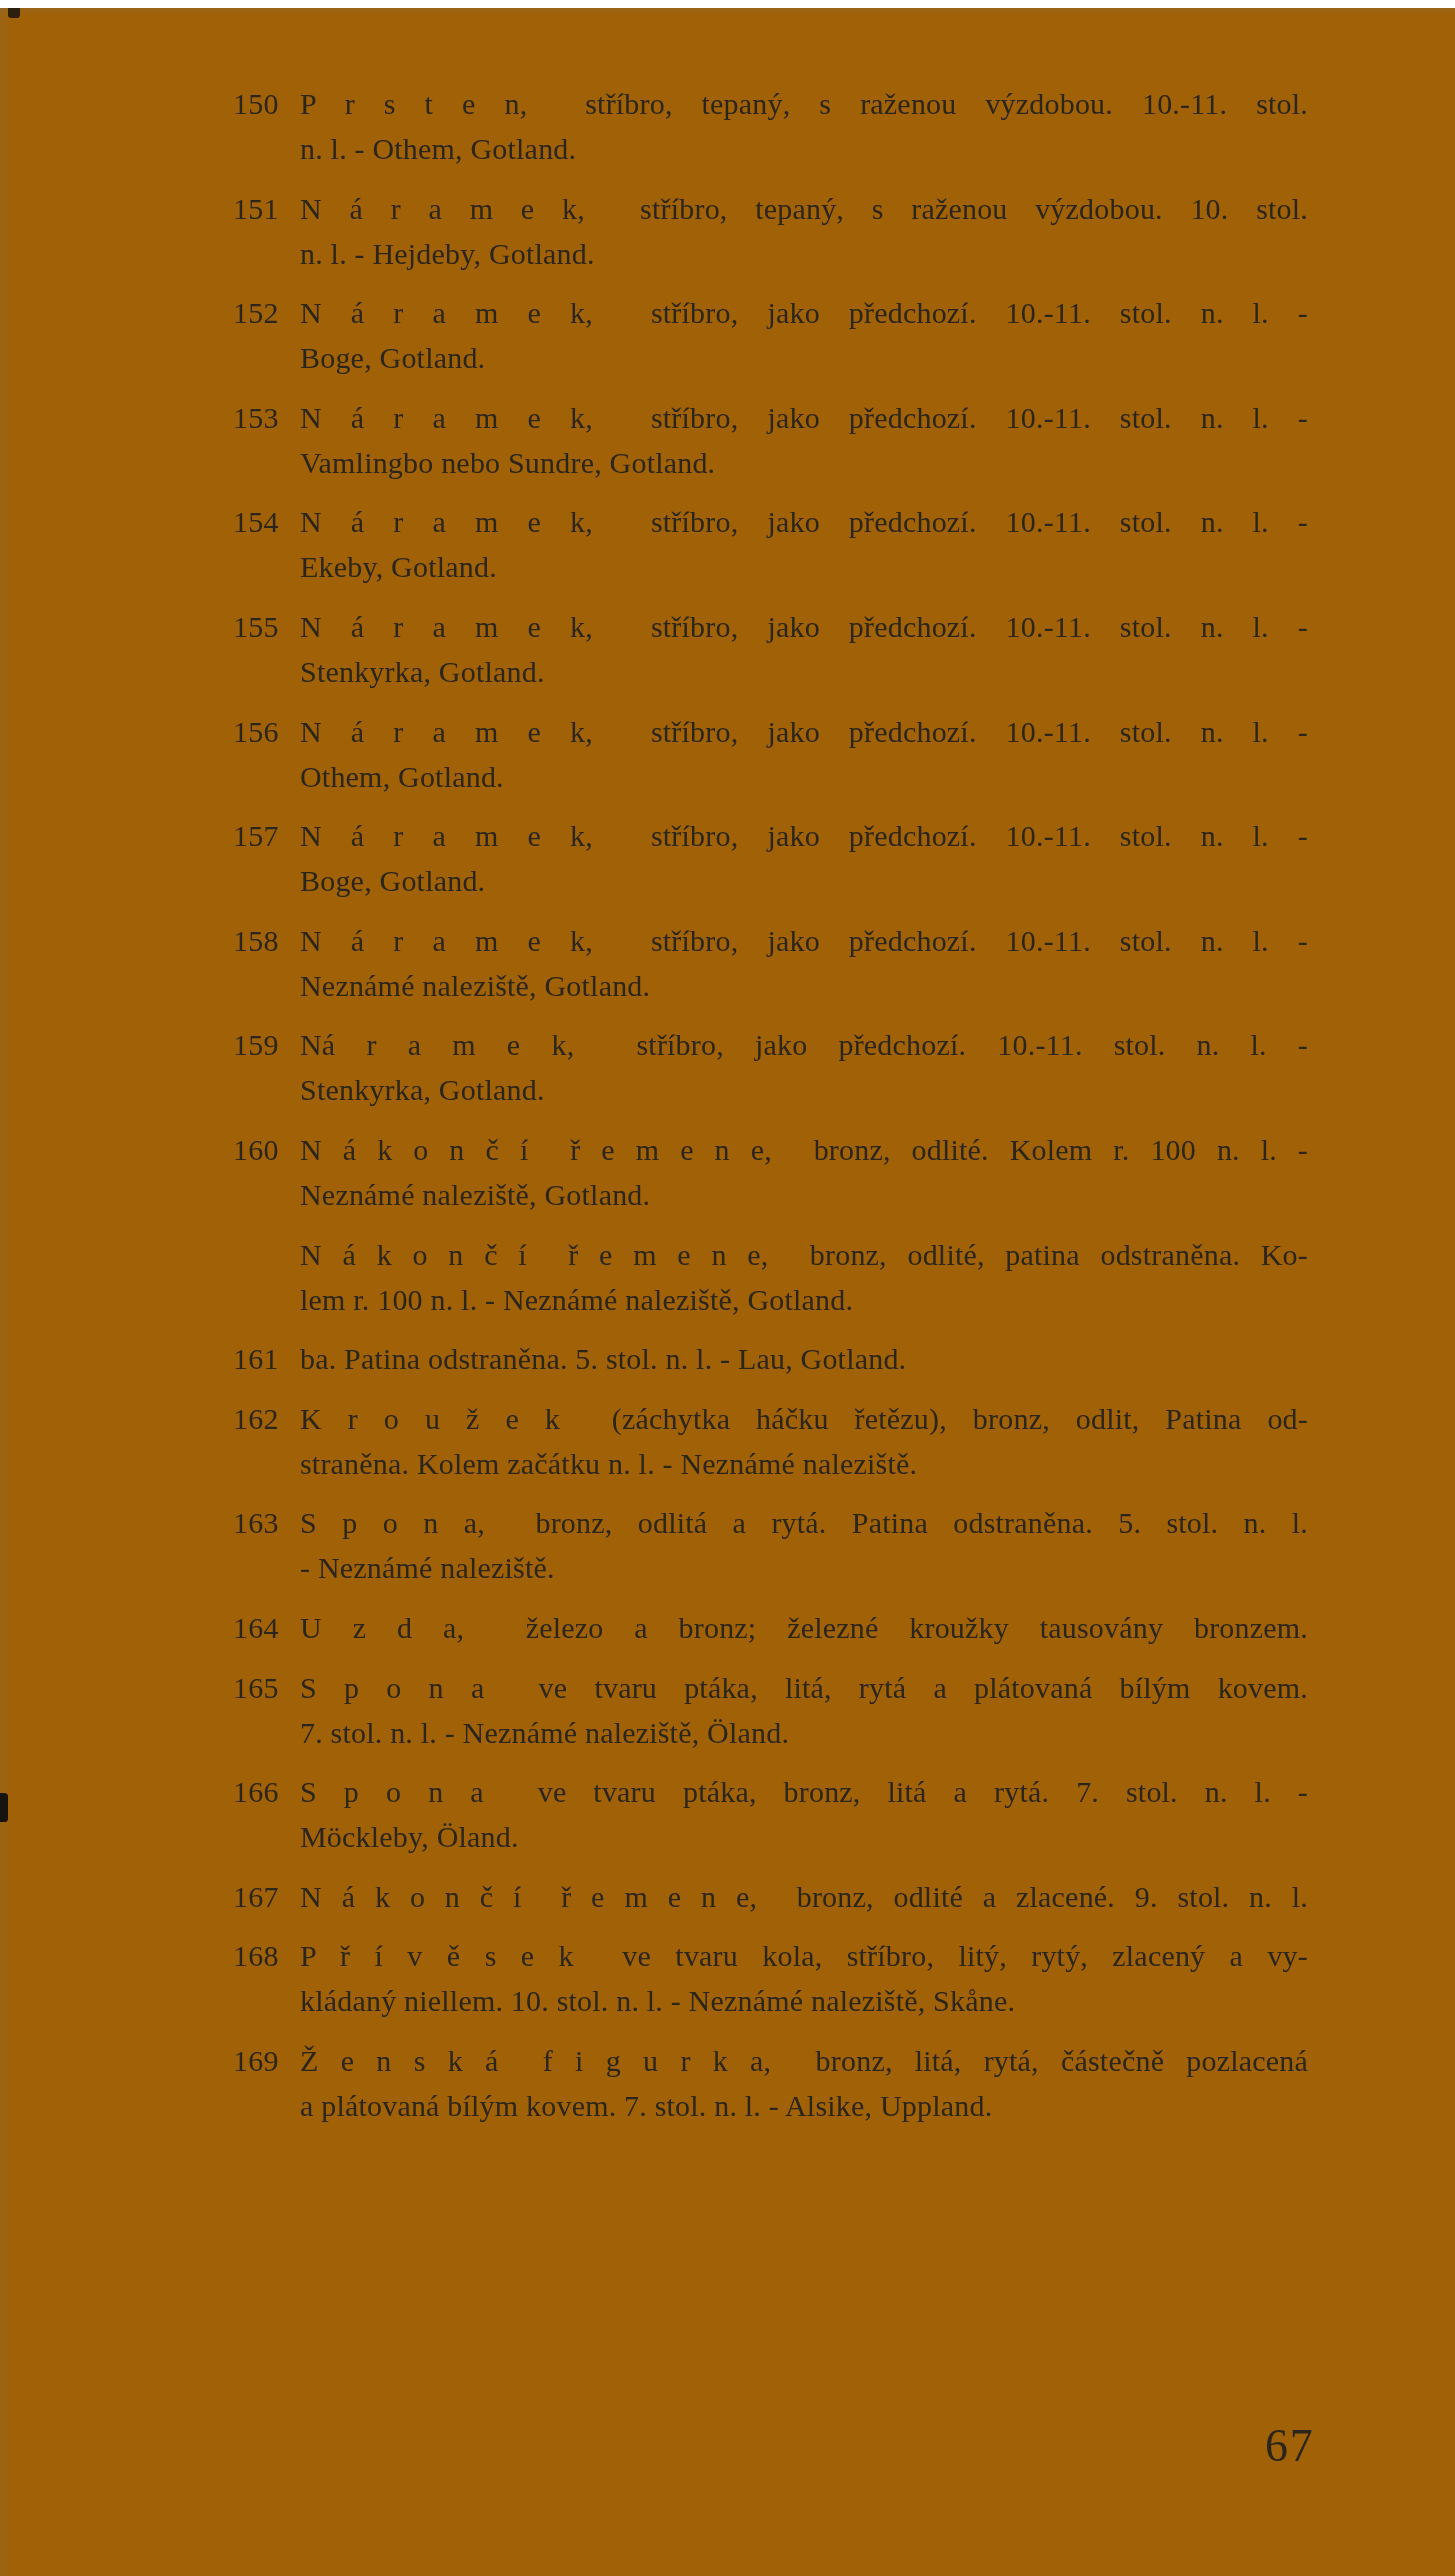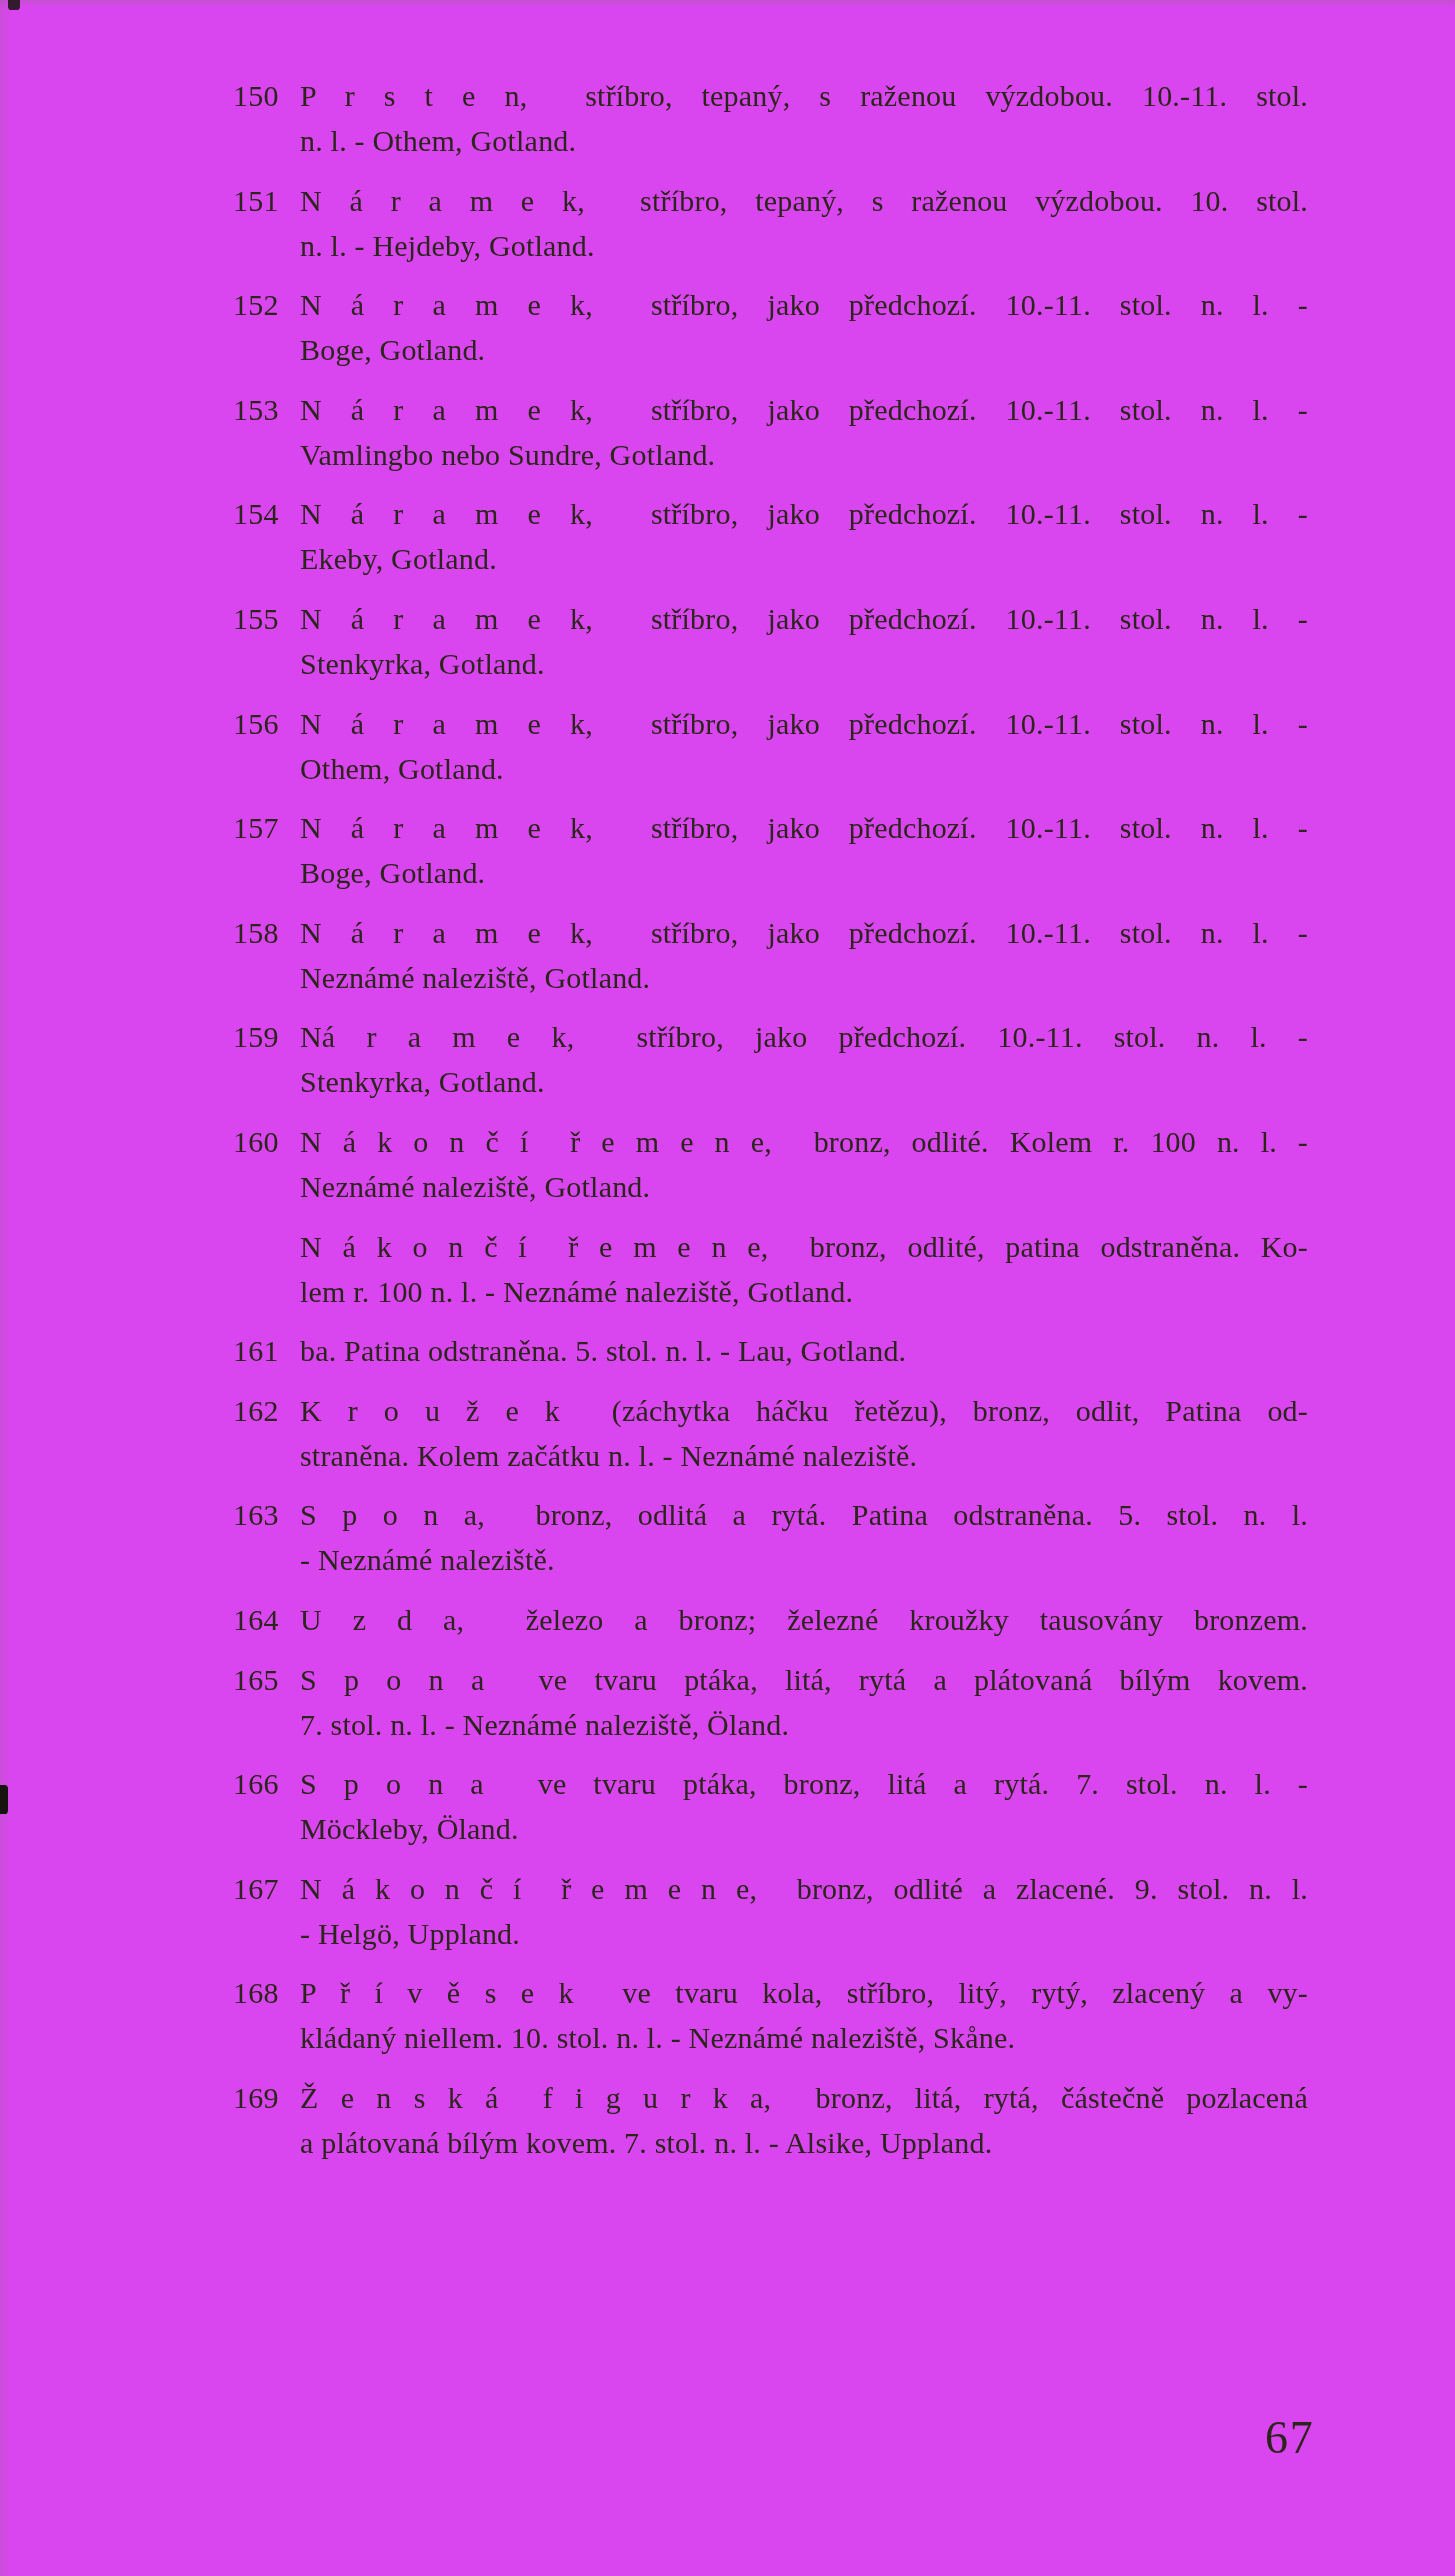--- a/index.html
+++ b/index.html
@@ -21,21 +21,21 @@
   .line{white-space:pre-wrap;}
   .line.j{text-align:justify;text-align-last:justify;}
   .folio{position:absolute;top:2411px;left:1265px;font-size:46px;letter-spacing:1.8px;}
   .artifact{position:absolute;background:#17130e;}
   .artifact-left{left:0;top:1785px;width:8.2px;height:29px;border-radius:0 3.6px 3.6px 0;}
   .artifact-corner{left:8.2px;top:0;width:12px;height:10px;border-radius:0 0 3.6px 3.6px;opacity:.85;}
 </style>
 </head>
 <body style="color: rgb(43, 37, 28);">
 
-<div class="page" style="background: #d946ef;">
+<div class="page" style="background: #a16207; margin-top: 8px;">
   <div class="edge-top"></div>
   <div class="edge-left"></div>
 
   <div class="text-block" id="entries">
       <div class="entry">
         <div class="para">
           <span class="num">150</span>
           <div class="line j">P r s t e n,  stříbro, tepaný, s raženou výzdobou. 10.-11. stol.</div>
           <div class="line">n. l. - Othem, Gotland.</div>
         </div>
@@ -151,21 +151,20 @@
         <div class="para">
           <span class="num">166</span>
           <div class="line j">S p o n a  ve tvaru ptáka, bronz, litá a rytá. 7. stol. n. l. -</div>
           <div class="line">Möckleby, Öland.</div>
         </div>
       </div>
       <div class="entry">
         <div class="para">
           <span class="num">167</span>
           <div class="line j">N á k o n č í  ř e m e n e,  bronz, odlité a zlacené. 9. stol. n. l.</div>
-          <div class="line">- Helgö, Uppland.</div>
         </div>
       </div>
       <div class="entry">
         <div class="para">
           <span class="num">168</span>
           <div class="line j">P ř í v ě s e k  ve tvaru kola, stříbro, litý, rytý, zlacený a vy-</div>
           <div class="line">kládaný niellem. 10. stol. n. l. - Neznámé naleziště, Skåne.</div>
         </div>
       </div>
       <div class="entry">

